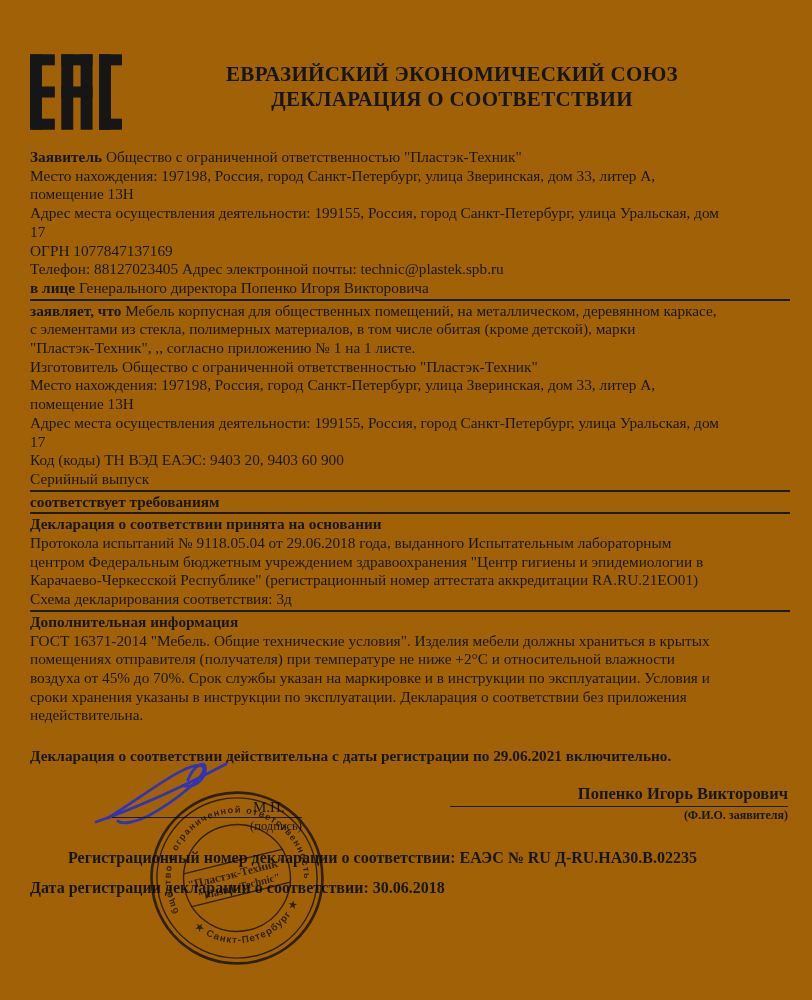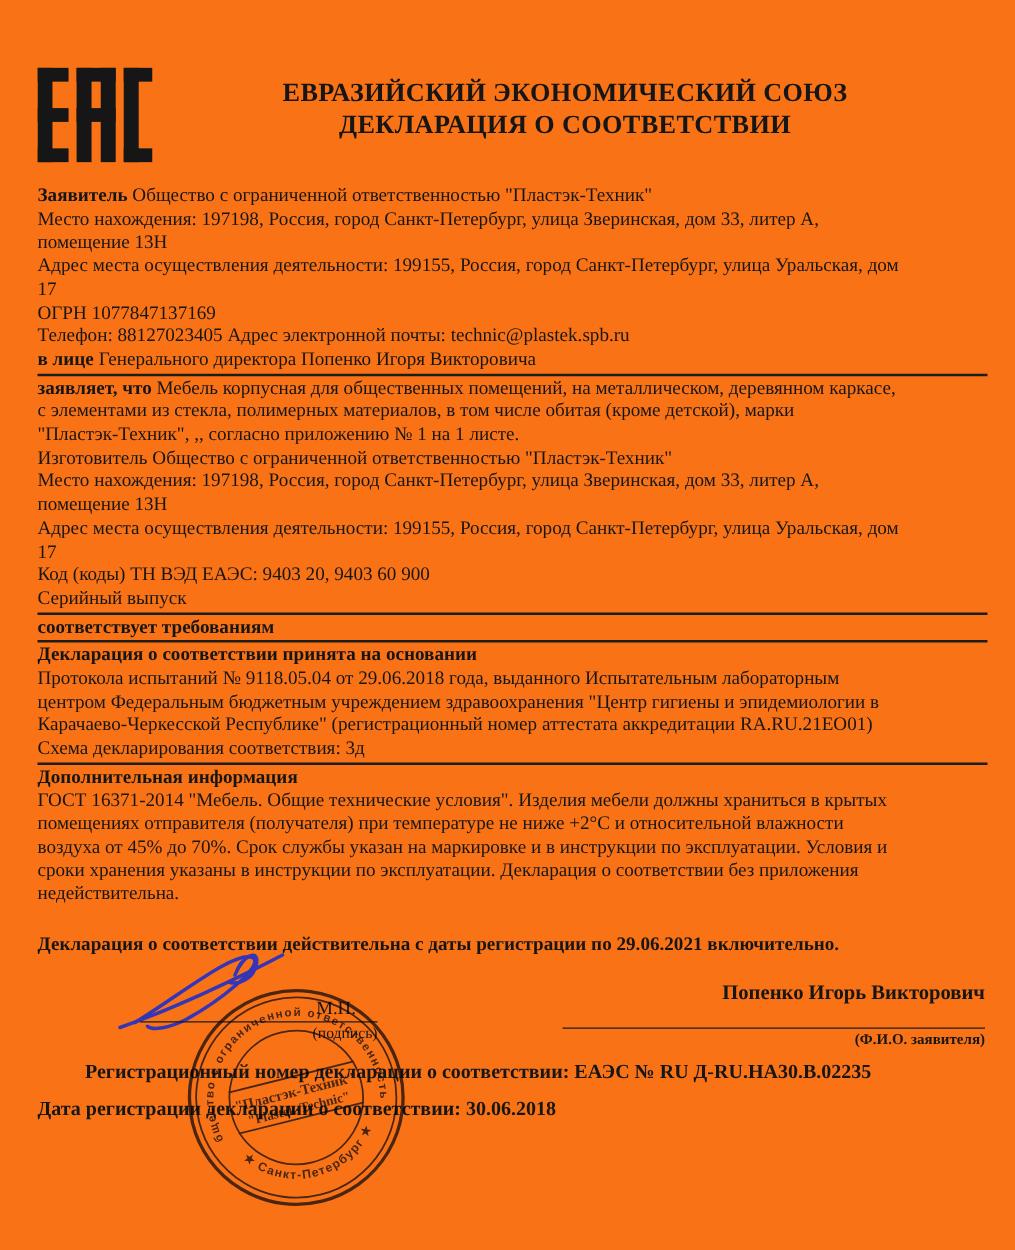--- a/index.html
+++ b/index.html
@@ -1,38 +1,38 @@
 <!DOCTYPE html>
 <html lang="ru"><head>
 <meta charset="utf-8">
 <style>
   html,body{margin:0;padding:0;background:#e9e9e9;}
   .page{
     position:relative;width:812px;height:1000px;margin:0 auto;
-    background:#f97316;color:#161616;overflow:hidden;
+    background:#a16207;color:#161616;overflow:hidden;
     font-family:"Liberation Serif", serif;
   }
   
   .header{display:flex;align-items:flex-start;padding:52px 30px 0 30px;}
   .logo{width:92px;height:80px;flex:none;}
   .titles{flex:1;text-align:center;font-weight:bold;font-size:21px;line-height:25px;
           padding-top:10px;letter-spacing:.3px;}
   
   .content{padding:16px 22px 0 30px;font-size:15.3px;line-height:18.7px;}
   .ln{white-space:nowrap;}
   .ln .b{font-weight:bold;}
   .divider{border-top:2px solid #1c1c1c;margin:1px 0;}
   .validity{margin:22px 0 0 0;font-weight:bold;white-space:nowrap;}
   
   .overlay{position:absolute;left:0;top:0;width:812px;height:1000px;pointer-events:none;}
   .sig-line{position:absolute;left:112px;top:817px;width:190px;border-top:1.6px solid #1c1c1c;
             text-align:right;font-size:12.5px;padding-top:1px;}
   .mp{position:absolute;left:253px;top:799px;font-size:15px;}
   .fio{position:absolute;left:450px;top:784px;width:338px;text-align:right;font-size:16.5px;font-weight:bold;}
-  .fio .fio-rule{border-top:1.6px solid #1c1c1c;margin-top:18px;padding-top:1px;font-size:12px;}
+  .fio .fio-rule{border-top:1.6px solid #1c1c1c;margin-top:2px;padding-top:1px;font-size:12px;}
   .reg{position:absolute;left:30px;font-weight:bold;font-size:16px;white-space:nowrap;}
   .reg.num{top:849px;margin-left:38px;}
   .reg.date{top:879px;}
   .sign-svg{position:absolute;left:92px;top:754px;width:210px;height:78px;opacity:.95;}
   .stamp-svg{position:absolute;left:148px;top:789px;width:178px;height:178px;
              opacity:.88;mix-blend-mode:multiply;}
 </style>
 </head>
 <body>
 

